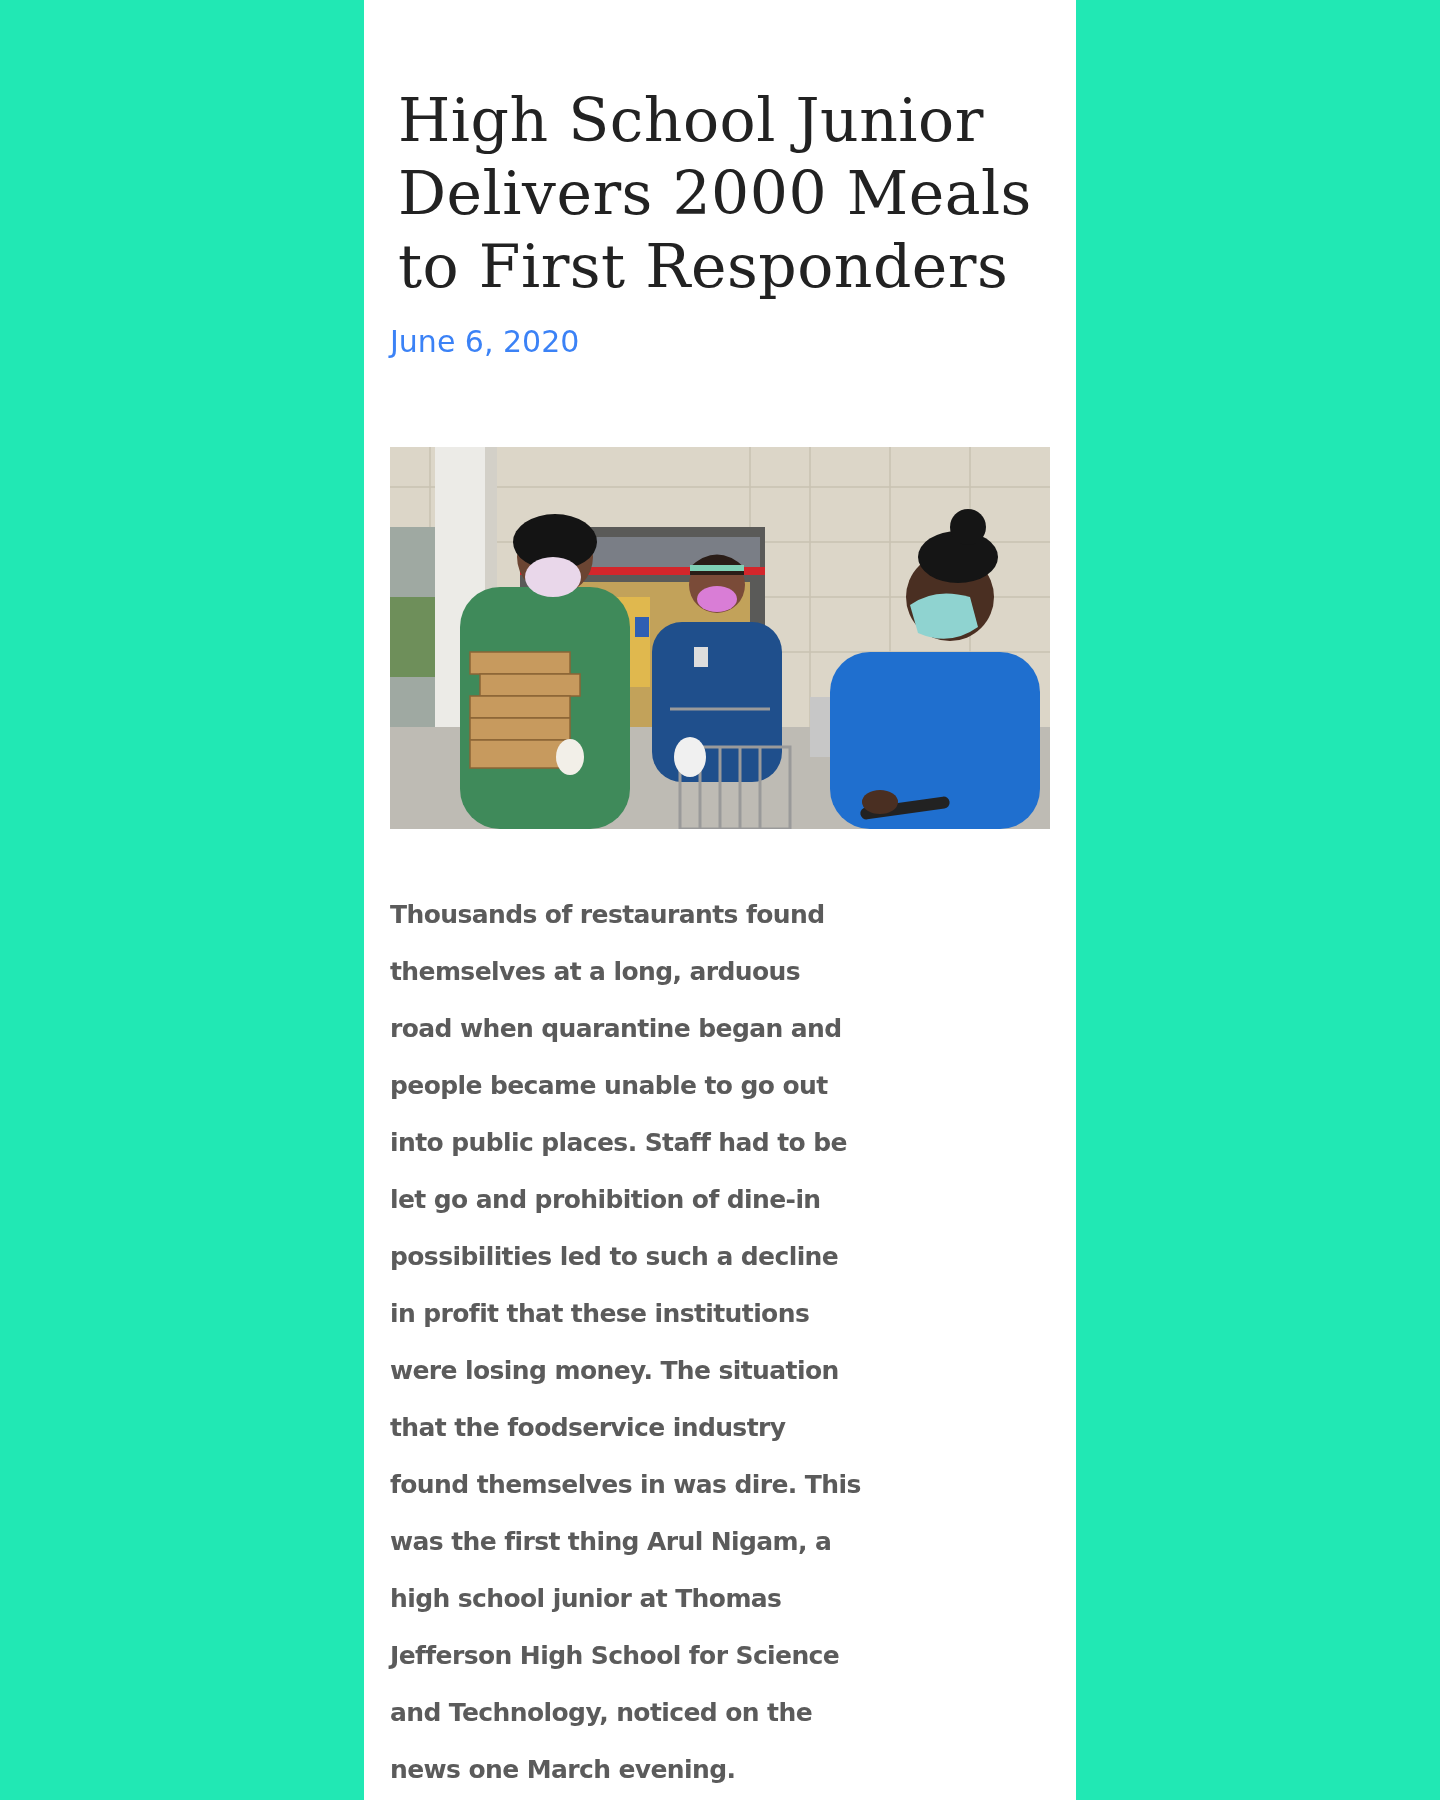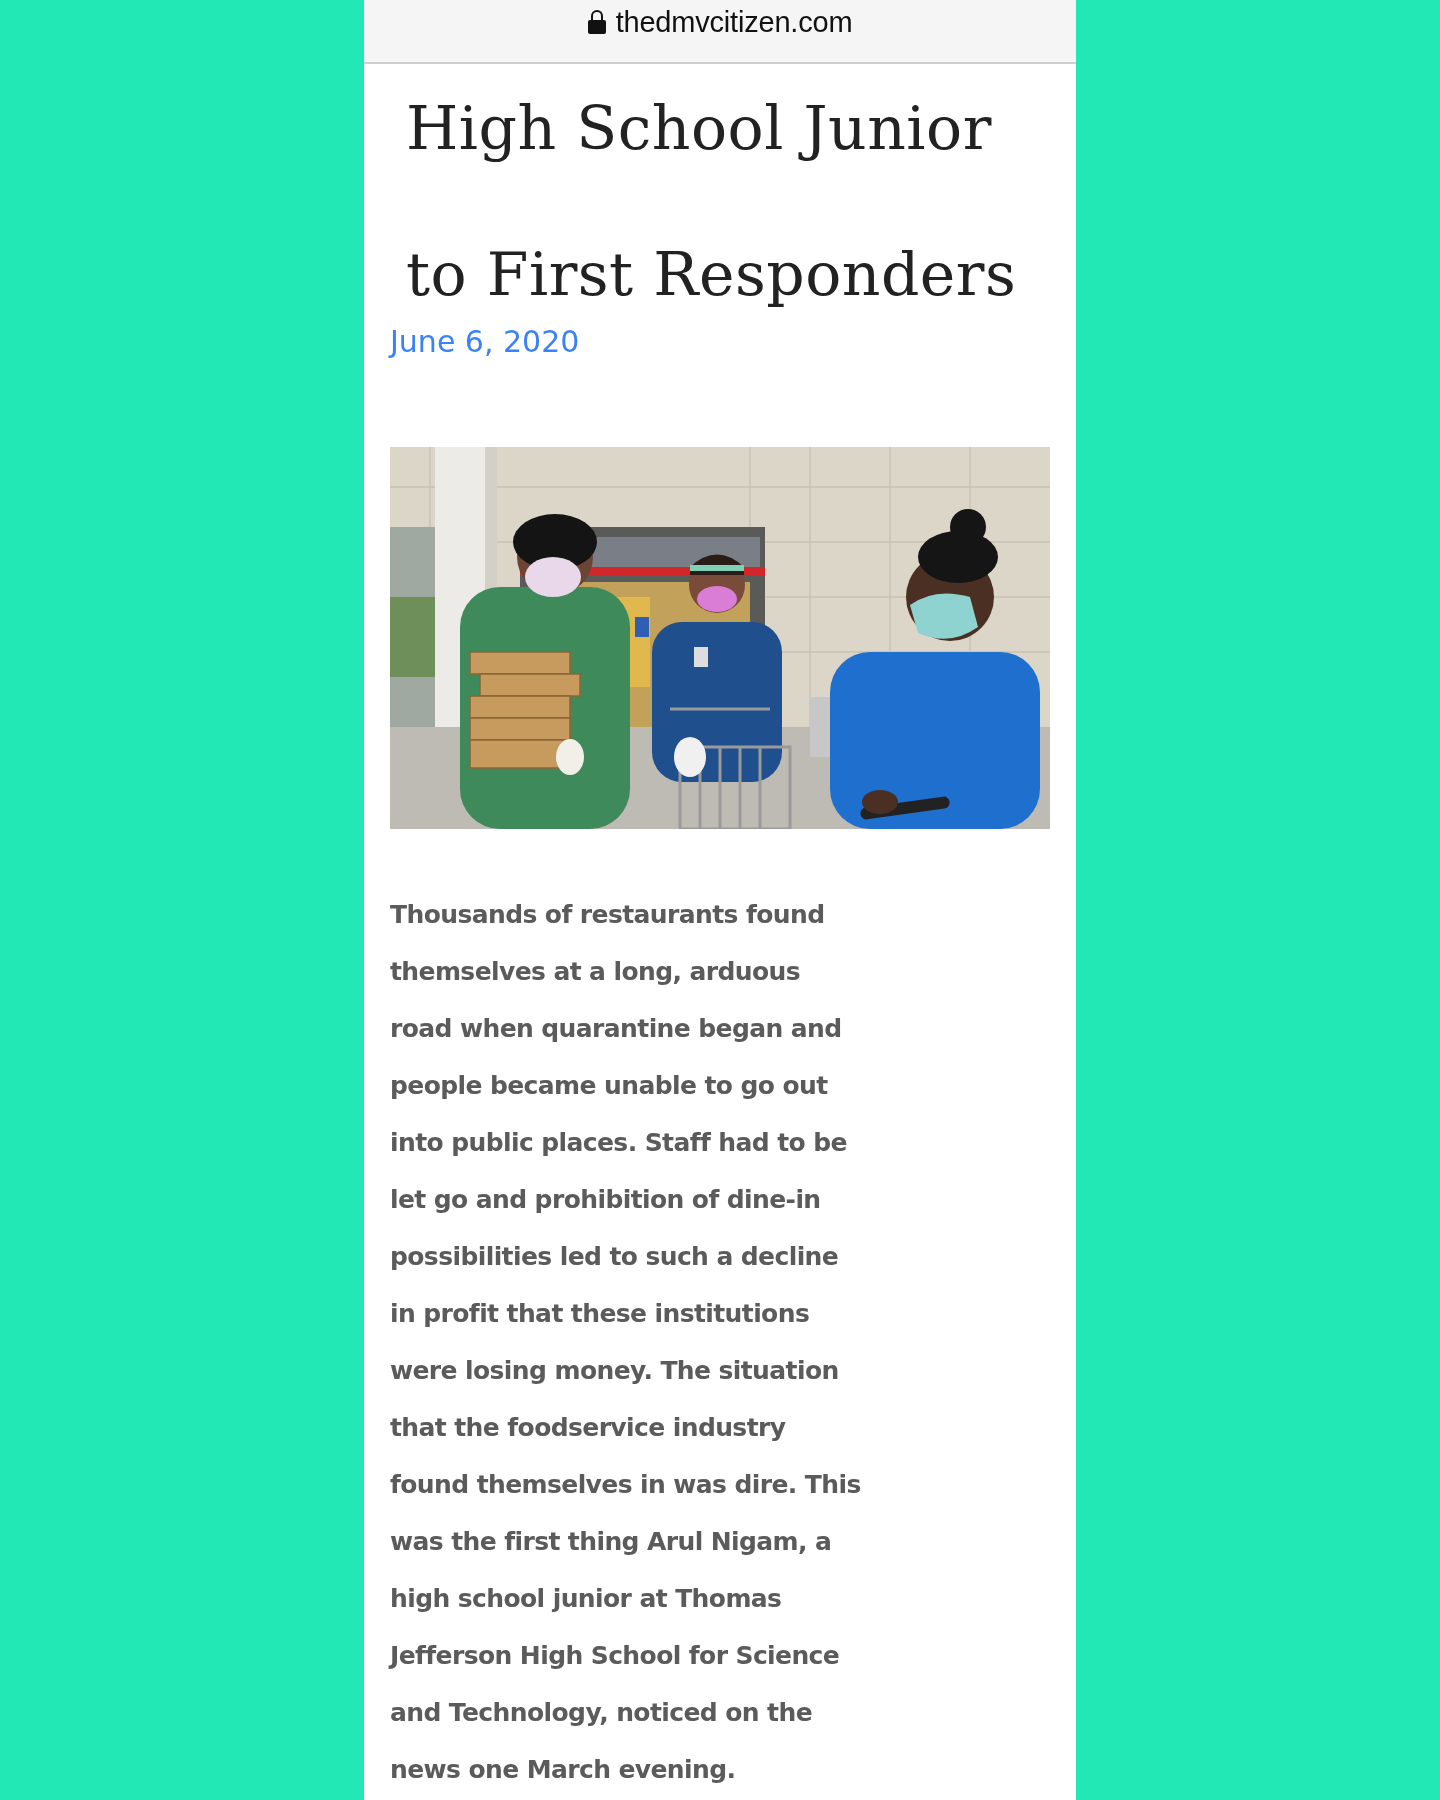--- a/index.html
+++ b/index.html
@@ -29,21 +29,21 @@
   .lock .body {
     position: absolute; left: 0; top: 10px; width: 18px; height: 14px; background: #111; border-radius: 2px;
   }
   .url {
     font-family: "Liberation Sans", sans-serif; font-size: 29px; color: #111; letter-spacing: -0.2px;
   }
   .headline {
     position: absolute; left: 26px; top: 76px; width: 670px;
     font-family: "DejaVu Serif", serif;
     font-size: 60px; line-height: 73px; color: #222;
-    margin: 16px; font-weight: normal; letter-spacing: 0.5px;
+    margin: 8px; font-weight: normal; letter-spacing: 0.5px;
   }
   .date {
     position: absolute; left: 26px; top: 324px;
     font-family: "DejaVu Sans", sans-serif;
     font-size: 30px; color: #3b82f6;
   }
   .photo {
     position: absolute; left: 26px; top: 447px; width: 660px; height: 382px; overflow: hidden;
     background: #ddd8cc;
   }
@@ -53,33 +53,24 @@
     font-family: "DejaVu Sans", sans-serif; font-weight: bold;
     font-size: 25px; line-height: 57px; color: #5b5b5b;
     margin: 0; letter-spacing: -0.6px;
     white-space: pre-line;
   }
 </style>
 </head>
 <body>
 
 <div class="page">
-  <div class="addressbar">
-    <div class="addr-inner">
-      <span class="lock">
-        <span class="shackle"></span>
-          <span class="body"></span>
-      </span>
-      <span class="url">thedmvcitizen.com</span>
-    </div>
-  </div>
 
   <h1 class="headline">
     <span>High School Junior</span><br>
-    <br>
+    <span>Delivers 2000 Meals</span><br>
     <span>to First Responders</span>
   </h1>
 
   <div class="date">June 6, 2020</div>
 
   <div class="photo">
     <svg width="660" height="382" viewBox="0 0 660 382">
 
       <rect x="0" y="0" width="660" height="382" fill="#dcd6c8"></rect>
       <g stroke="#c9c2b2" stroke-width="1.5">

